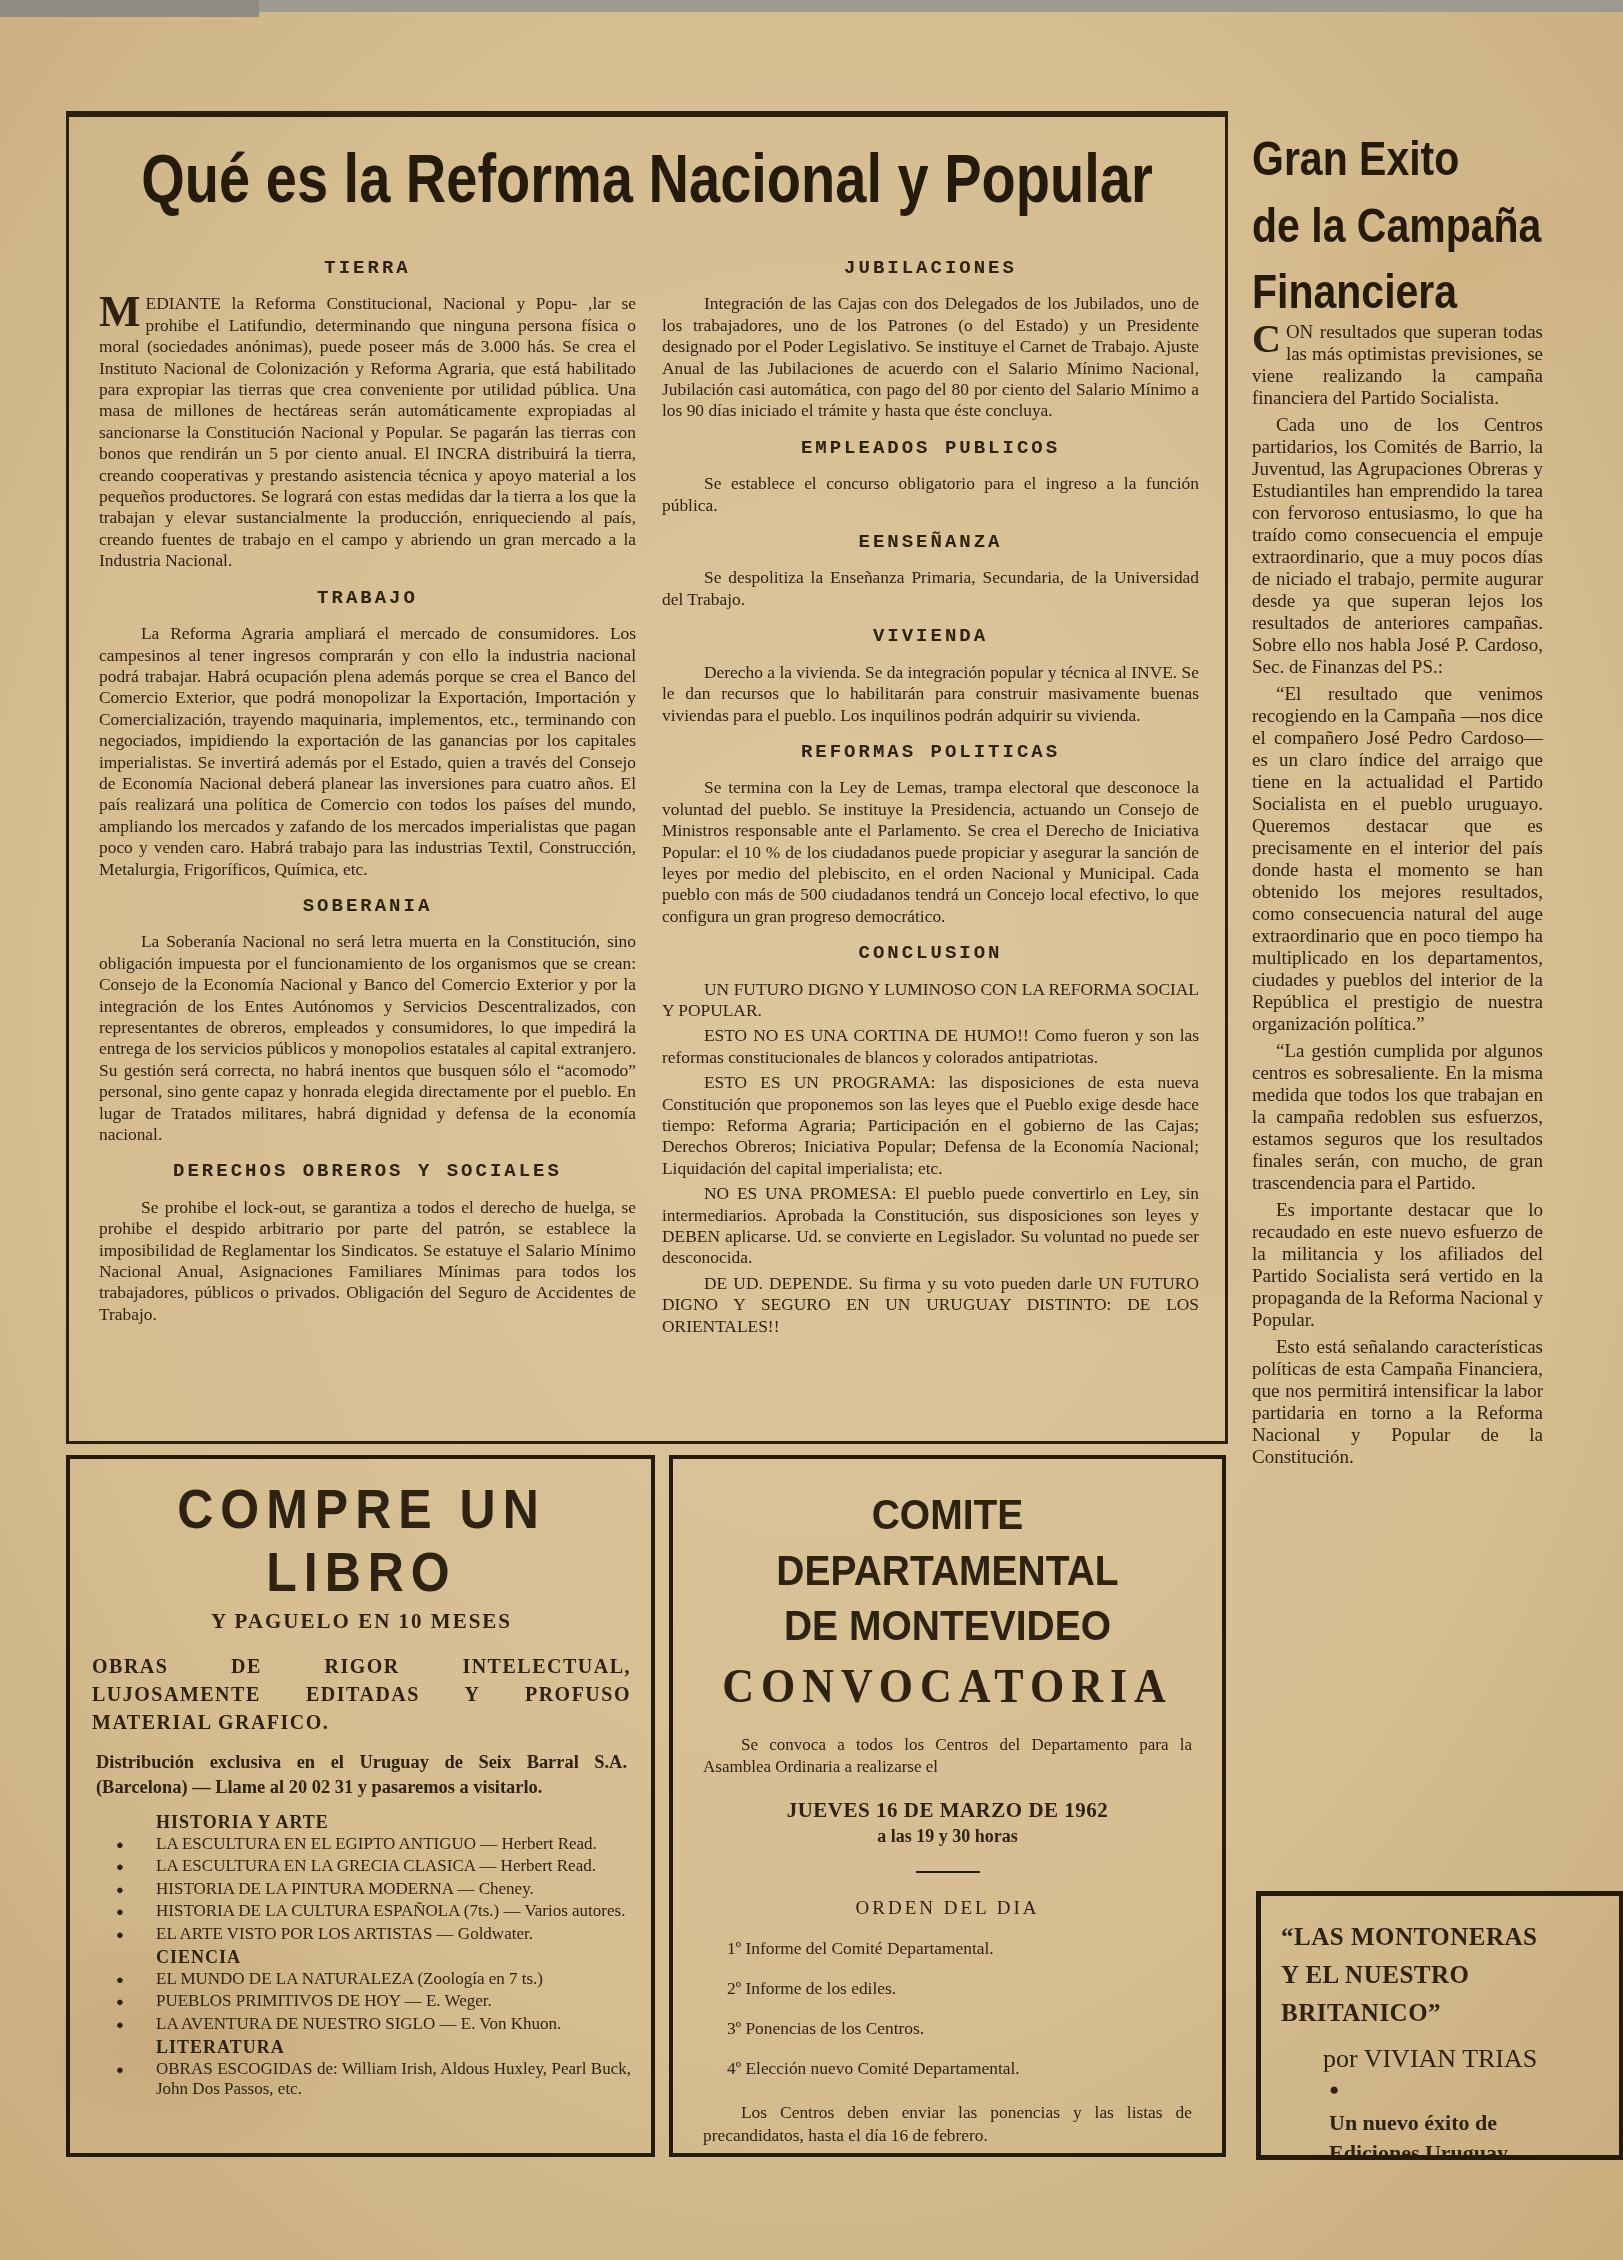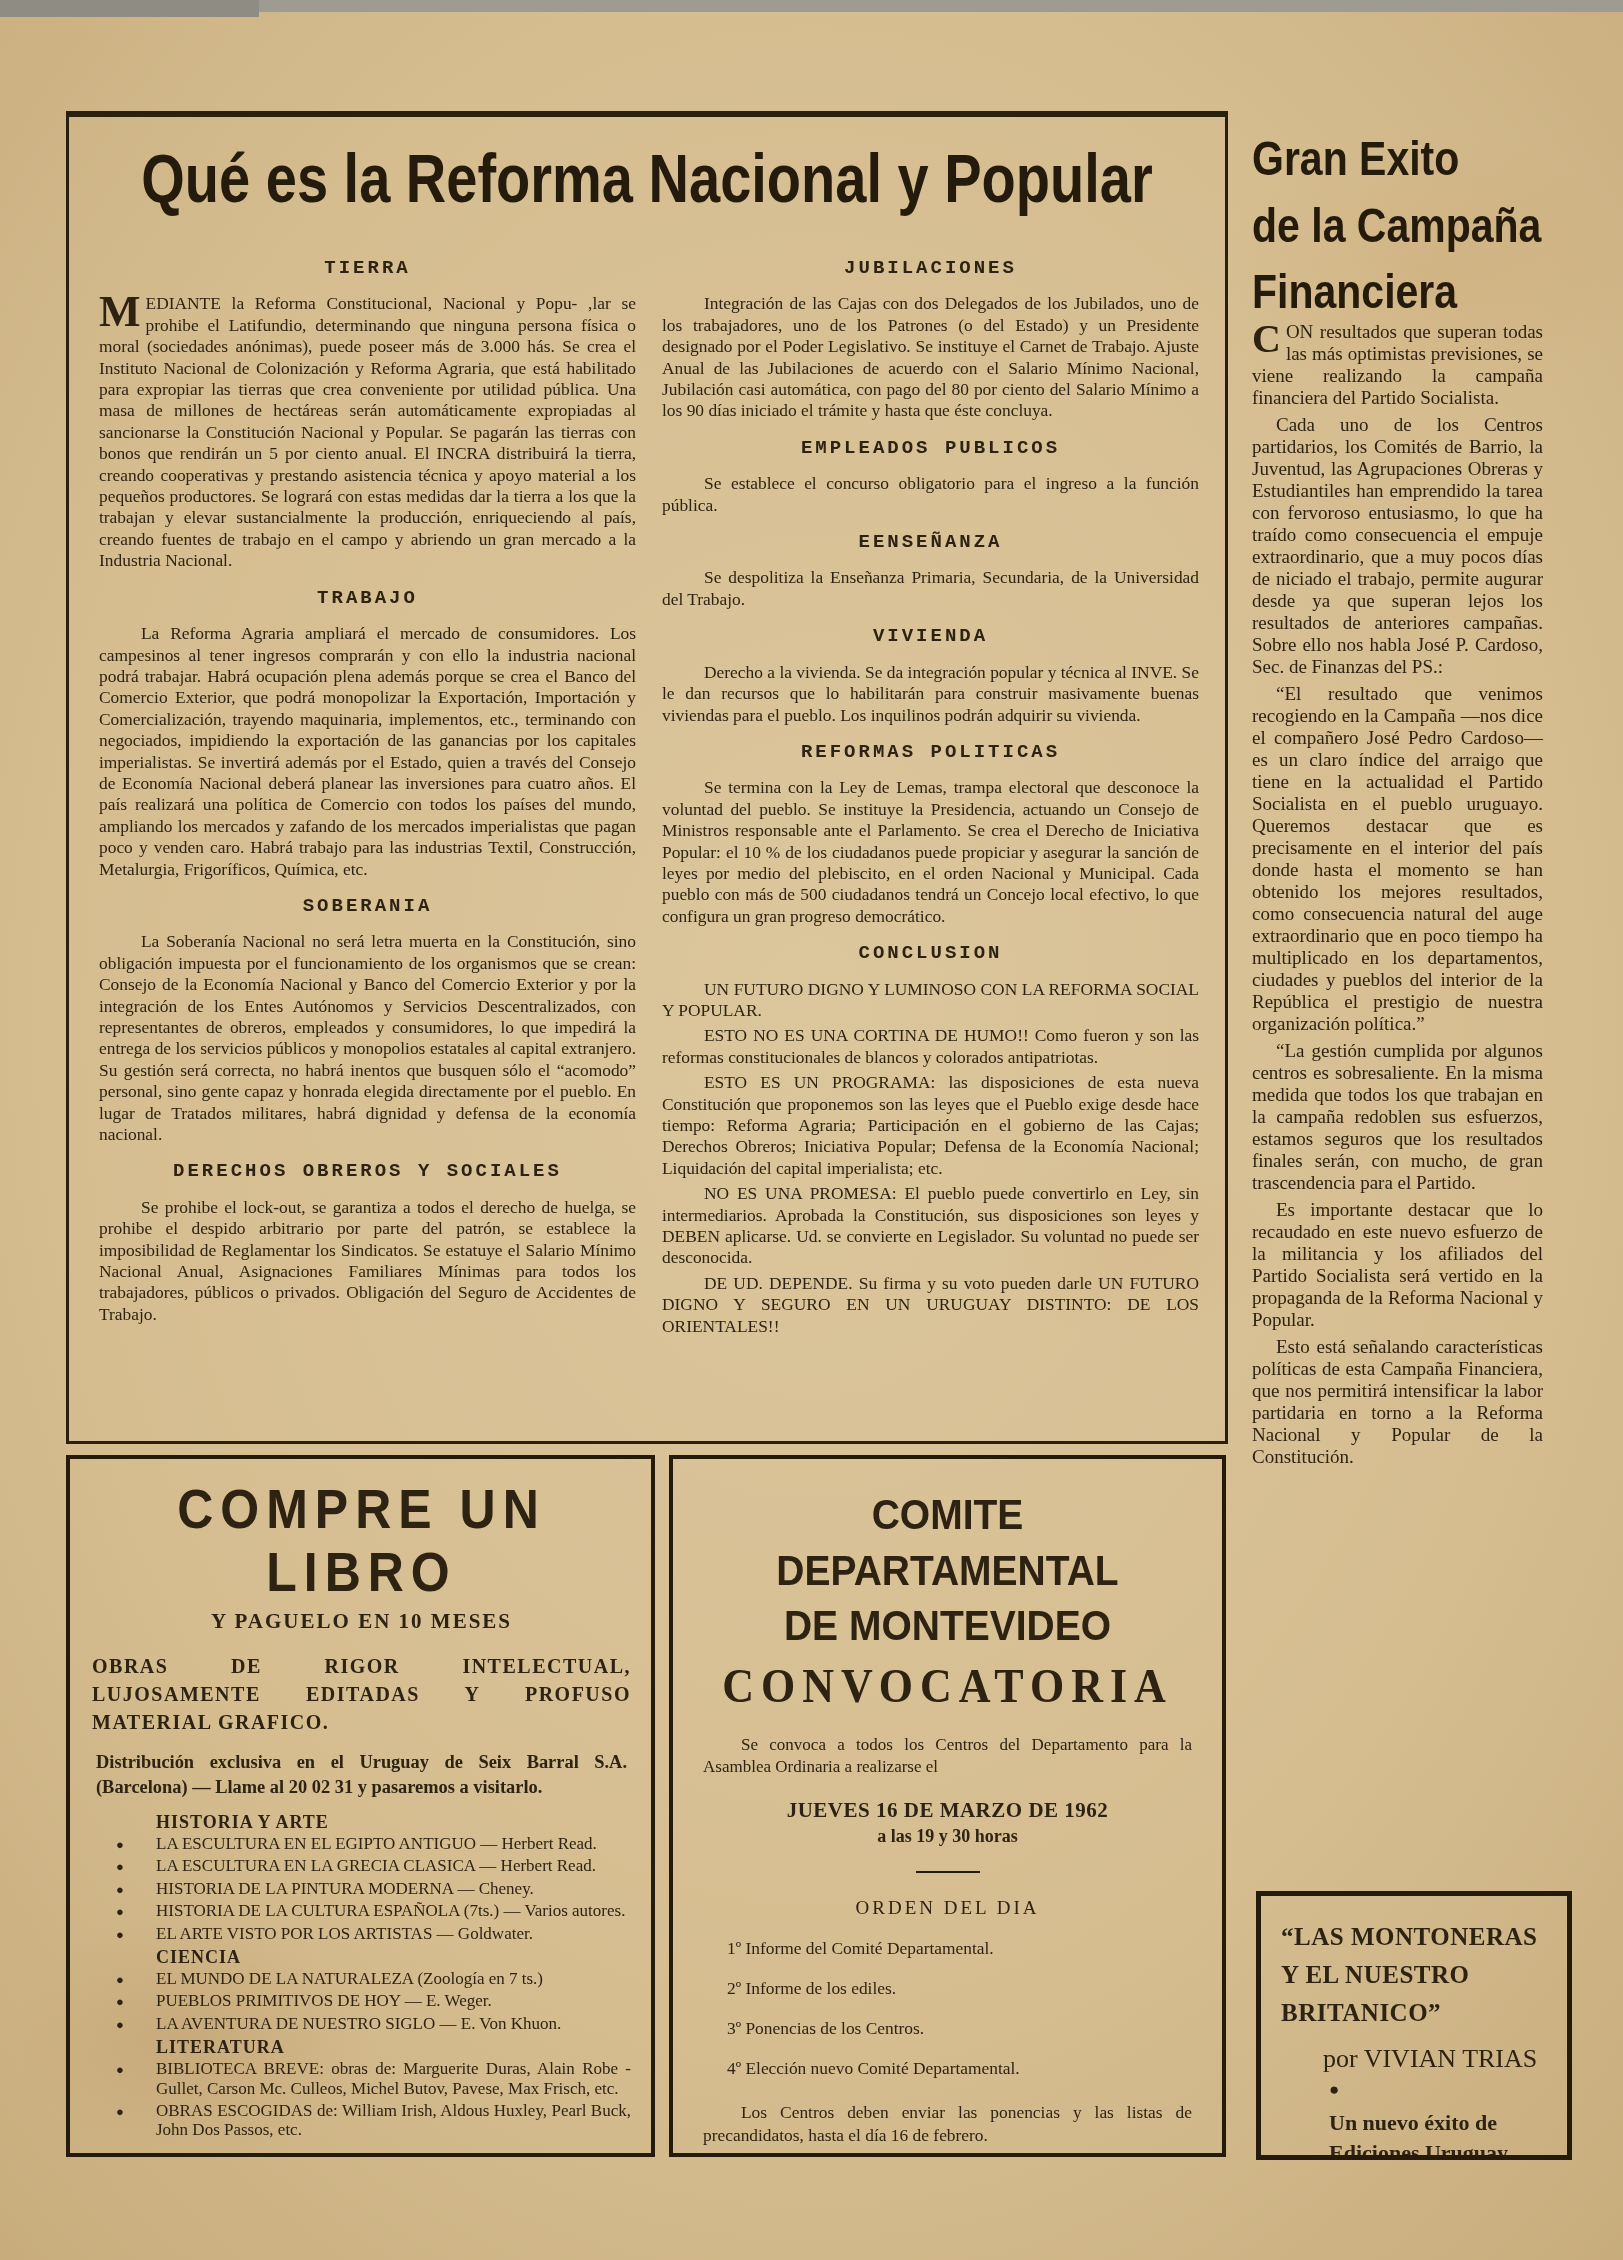--- a/index.html
+++ b/index.html
@@ -32,21 +32,21 @@
 
   
   .right-col{position:absolute;left:1252px;top:125px;width:291px;}
   .right-title{margin:0 0 26px;font-family:"Liberation Sans",sans-serif;font-weight:bold;
     font-size:41px;line-height:1.38;transform:scaleY(1.18);transform-origin:left top;color:#241b0c;}
   .right-paras p{font-size:19px;line-height:22px;text-align:justify;margin:0 0 5px;text-indent:24px;}
   .right-paras p.dc{text-indent:0;}
   .right-paras .dropcap{font-size:40px;line-height:32px;}
 
   
-  .mont-box{position:absolute;left:1256px;top:1891px;width:316px;height:269px;
+  .mont-box{position:absolute;left:1256px;top:1891px;width:368px;height:269px;
     border:5px solid #241b0c;box-sizing:border-box;padding:22px 14px 0 20px;overflow:hidden;}
   .mont-title{font-weight:bold;font-size:25px;line-height:1.52;letter-spacing:0.5px;}
   .mont-author{font-size:26px;margin:12px 0 0 42px;}
   .mont-dot{font-size:17px;margin:6px 0 0 48px;}
   .mont-pub{font-weight:bold;font-size:22px;line-height:1.35;margin:8px 0 0 48px;}
 
   
   .book-box{position:absolute;left:66px;top:1455px;width:589px;height:702px;
     border:4px solid #241b0c;box-sizing:border-box;padding:16px 20px 0 22px;overflow:hidden;}
   .book-title{text-align:center;font-family:"Liberation Sans",sans-serif;font-weight:bold;
@@ -158,21 +158,20 @@
         <div class="book-item">LA ESCULTURA EN EL EGIPTO ANTIGUO — Herbert Read.</div>
         <div class="book-item">LA ESCULTURA EN LA GRECIA CLASICA — Herbert Read.</div>
         <div class="book-item">HISTORIA DE LA PINTURA MODERNA — Cheney.</div>
         <div class="book-item">HISTORIA DE LA CULTURA ESPAÑOLA (7ts.) — Varios autores.</div>
         <div class="book-item">EL ARTE VISTO POR LOS ARTISTAS — Goldwater.</div>
         <div class="book-sec-heading">CIENCIA</div>
         <div class="book-item">EL MUNDO DE LA NATURALEZA (Zoología en 7 ts.)</div>
         <div class="book-item">PUEBLOS PRIMITIVOS DE HOY — E. Weger.</div>
         <div class="book-item">LA AVENTURA DE NUESTRO SIGLO — E. Von Khuon.</div>
         <div class="book-sec-heading">LITERATURA</div>
-        <div class="book-item">BIBLIOTECA BREVE: obras de: Marguerite Duras, Alain Robe - Gullet, Carson Mc. Culleos, Michel Butov, Pavese, Max Frisch, etc.</div>
         <div class="book-item">OBRAS ESCOGIDAS de: William Irish, Aldous Huxley, Pearl Buck, John Dos Passos, etc.</div>
       </div>
   </div>
 
   <div class="com-box">
     <div class="com-title">
       <div>COMITE DEPARTAMENTAL</div>
       <div>DE MONTEVIDEO</div>
     </div>
     <div class="com-conv">CONVOCATORIA</div>

